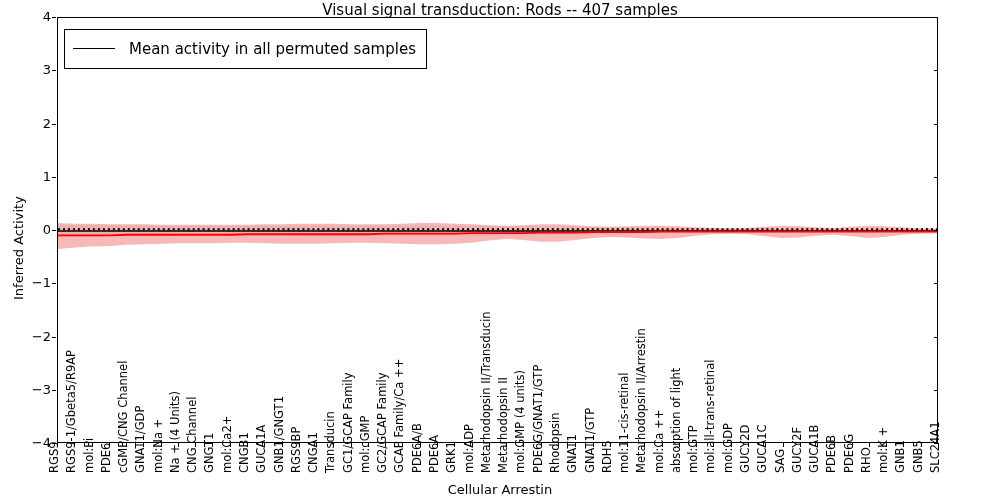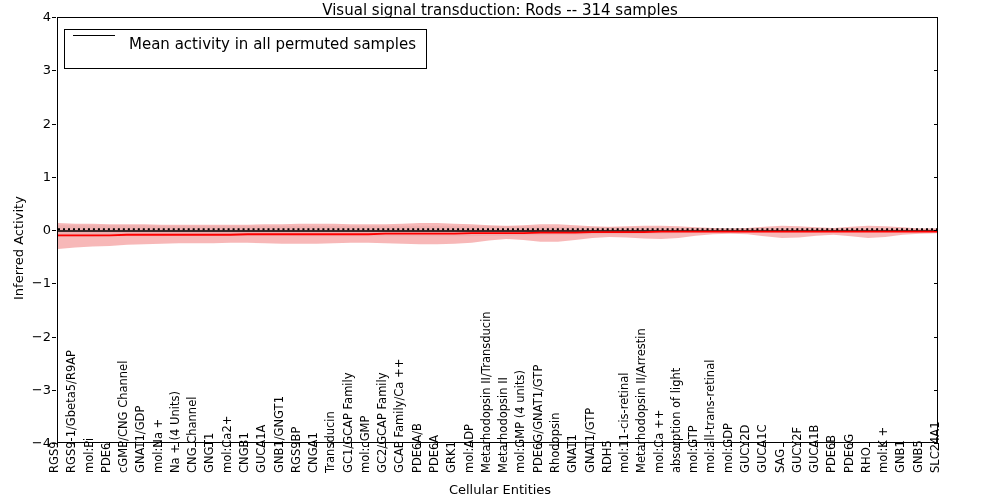--- a/index.html
+++ b/index.html
@@ -49,31 +49,31 @@
     position:absolute;left:0;top:482px;width:1000px;text-align:center;
     font-size:13px;color:#000;
   }
 
   
   .legend{
     position:absolute;left:64px;top:29px;
     border:1px solid #000;background:#fff;
     padding:5px 10px 6px 8px;
   }
-  .legrow{display:flex;height:27px;}
+  .legrow{display:flex;align-items:center;height:27px;}
   .legline{width:42px;height:0;border-top:1.6px solid #000;margin-right:14px;}
   .legline.red{border-top-color:#ff0000;}
   .legtext{font-size:15px;color:#000;white-space:nowrap;}
 </style>
 </head>
 <body>
 
 <div id="root">
 
-  <div class="title">Visual signal transduction: Rods -- 314 samples</div>
+  <div class="title">Visual signal transduction: Rods -- 407 samples</div>
 
   <div class="plotframe">
     <svg class="svgwrap" id="plot-svg" viewBox="0 0 881 426" preserveAspectRatio="none">
         <path d="M0.00,208.21 L17.27,208.21 L34.55,208.21 L51.82,208.21 L69.10,208.21 L86.37,208.21 L103.65,208.74 L120.92,208.74 L138.20,208.74 L155.47,208.74 L172.75,208.74 L190.02,208.74 L207.29,208.74 L224.57,208.74 L241.84,208.74 L259.12,208.74 L276.39,208.74 L293.67,208.74 L310.94,208.74 L328.22,208.74 L345.49,208.74 L362.76,208.74 L380.04,208.74 L397.31,208.74 L414.59,208.74 L431.86,208.74 L449.14,209.27 L466.41,209.27 L483.69,209.27 L500.96,209.81 L518.24,209.81 L535.51,209.81 L552.78,210.34 L570.06,210.34 L587.33,210.34 L604.61,210.34 L621.88,210.87 L639.16,210.87 L656.43,210.87 L673.71,210.87 L690.98,210.87 L708.25,210.87 L725.53,210.87 L742.80,210.87 L760.08,211.40 L777.35,211.40 L794.63,211.40 L811.90,211.40 L829.18,211.40 L846.45,211.40 L863.73,211.40 L881.00,211.40 L881.00,215.13 L863.73,215.13 L846.45,215.13 L829.18,215.13 L811.90,215.13 L794.63,215.13 L777.35,215.13 L760.08,215.66 L742.80,215.66 L725.53,215.66 L708.25,215.66 L690.98,215.66 L673.71,215.66 L656.43,215.66 L639.16,216.19 L621.88,216.19 L604.61,216.73 L587.33,216.73 L570.06,217.26 L552.78,217.26 L535.51,217.26 L518.24,217.79 L500.96,217.79 L483.69,218.33 L466.41,218.33 L449.14,218.86 L431.86,218.86 L414.59,219.39 L397.31,219.39 L380.04,219.39 L362.76,219.39 L345.49,219.39 L328.22,219.39 L310.94,219.39 L293.67,219.39 L276.39,219.39 L259.12,219.39 L241.84,219.39 L224.57,218.86 L207.29,218.86 L190.02,218.86 L172.75,218.86 L155.47,218.86 L138.20,218.86 L120.92,218.86 L103.65,219.39 L86.37,219.39 L69.10,219.39 L51.82,219.39 L34.55,219.92 L17.27,219.92 L0.00,219.92 Z" fill="#d9d9d9" fill-opacity="0.95" stroke="none"></path>
         <path d="M0.00,206.08 L17.27,206.61 L34.55,206.61 L51.82,207.14 L69.10,207.14 L86.37,207.14 L103.65,207.68 L120.92,207.68 L138.20,207.68 L155.47,207.68 L172.75,207.68 L190.02,207.68 L207.29,207.14 L224.57,207.14 L241.84,206.61 L259.12,206.61 L276.39,206.61 L293.67,207.14 L310.94,207.14 L328.22,207.14 L345.49,206.61 L362.76,206.08 L380.04,206.08 L397.31,206.61 L414.59,207.14 L431.86,208.21 L449.14,208.74 L466.41,208.21 L483.69,207.14 L500.96,207.14 L518.24,208.21 L535.51,209.27 L552.78,209.81 L570.06,209.27 L587.33,208.74 L604.61,208.74 L621.88,209.27 L639.16,210.34 L656.43,210.87 L673.71,211.40 L690.98,210.87 L708.25,209.81 L725.53,208.74 L742.80,209.27 L760.08,210.34 L777.35,210.87 L794.63,209.81 L811.90,208.74 L829.18,209.27 L846.45,210.34 L863.73,211.40 L881.00,211.40 L881.00,216.19 L863.73,216.73 L846.45,217.79 L829.18,219.92 L811.90,220.99 L794.63,219.39 L777.35,217.79 L760.08,218.86 L742.80,220.46 L725.53,220.99 L708.25,219.39 L690.98,217.26 L673.71,216.73 L656.43,217.26 L639.16,218.86 L621.88,220.99 L604.61,222.05 L587.33,221.52 L570.06,220.46 L552.78,219.92 L535.51,220.99 L518.24,223.12 L500.96,224.72 L483.69,224.72 L466.41,223.12 L449.14,222.05 L431.86,223.65 L414.59,225.78 L397.31,226.84 L380.04,227.38 L362.76,227.38 L345.49,226.84 L328.22,226.31 L310.94,225.78 L293.67,225.78 L276.39,226.31 L259.12,226.84 L241.84,226.84 L224.57,226.84 L207.29,226.31 L190.02,225.78 L172.75,225.78 L155.47,226.31 L138.20,226.31 L120.92,226.31 L103.65,226.84 L86.37,227.38 L69.10,227.91 L51.82,228.97 L34.55,229.51 L17.27,230.57 L0.00,232.17 Z" fill="#f4a0a0" fill-opacity="0.75" stroke="none"></path>
         <path d="M0.00,214.06 L17.27,214.06 L34.55,214.06 L51.82,214.06 L69.10,214.06 L86.37,214.06 L103.65,214.06 L120.92,214.06 L138.20,214.06 L155.47,214.06 L172.75,214.06 L190.02,214.06 L207.29,214.06 L224.57,214.06 L241.84,214.06 L259.12,214.06 L276.39,214.06 L293.67,214.06 L310.94,214.06 L328.22,214.06 L345.49,214.06 L362.76,214.06 L380.04,214.06 L397.31,214.06 L414.59,214.06 L431.86,214.06 L449.14,214.06 L466.41,214.06 L483.69,214.06 L500.96,214.06 L518.24,214.06 L535.51,214.06 L552.78,214.06 L570.06,214.06 L587.33,214.06 L604.61,214.06 L621.88,214.06 L639.16,214.06 L656.43,214.06 L673.71,214.06 L690.98,214.06 L708.25,214.06 L725.53,214.06 L742.80,214.06 L760.08,214.06 L777.35,214.06 L794.63,214.06 L811.90,214.06 L829.18,214.06 L846.45,214.06 L863.73,214.06 L881.00,214.06 " fill="none" stroke="#000000" stroke-width="1.6"></path>
         <path d="M0.00,218.33 L17.27,218.33 L34.55,218.33 L51.82,218.33 L69.10,217.79 L86.37,217.79 L103.65,217.79 L120.92,217.79 L138.20,217.79 L155.47,217.79 L172.75,217.79 L190.02,217.26 L207.29,217.26 L224.57,217.26 L241.84,217.26 L259.12,217.26 L276.39,217.26 L293.67,217.26 L310.94,217.26 L328.22,216.73 L345.49,216.73 L362.76,216.73 L380.04,216.73 L397.31,216.73 L414.59,216.19 L431.86,216.19 L449.14,216.19 L466.41,216.19 L483.69,215.66 L500.96,215.66 L518.24,215.66 L535.51,215.13 L552.78,215.13 L570.06,215.13 L587.33,215.13 L604.61,214.60 L621.88,214.60 L639.16,214.60 L656.43,214.60 L673.71,214.60 L690.98,214.60 L708.25,214.60 L725.53,214.60 L742.80,214.60 L760.08,214.60 L777.35,214.60 L794.63,214.60 L811.90,214.60 L829.18,214.60 L846.45,214.60 L863.73,214.60 L881.00,214.60 " fill="none" stroke="#ff0000" stroke-width="1.8"></path>
         <path d="M0.00,212.20 L17.27,212.20 L34.55,212.20 L51.82,212.20 L69.10,212.20 L86.37,212.20 L103.65,212.20 L120.92,212.20 L138.20,212.20 L155.47,212.20 L172.75,212.20 L190.02,212.20 L207.29,212.20 L224.57,212.20 L241.84,212.20 L259.12,212.20 L276.39,212.20 L293.67,212.20 L310.94,212.20 L328.22,212.20 L345.49,212.20 L362.76,212.20 L380.04,212.20 L397.31,212.20 L414.59,212.20 L431.86,212.20 L449.14,212.20 L466.41,212.20 L483.69,212.20 L500.96,212.20 L518.24,212.20 L535.51,212.20 L552.78,212.20 L570.06,212.20 L587.33,212.20 L604.61,212.20 L621.88,212.20 L639.16,212.20 L656.43,212.20 L673.71,212.20 L690.98,212.20 L708.25,212.20 L725.53,212.20 L742.80,212.20 L760.08,212.20 L777.35,212.20 L794.63,212.20 L811.90,212.20 L829.18,212.20 L846.45,212.20 L863.73,212.20 L881.00,212.20 " fill="none" stroke="#000000" stroke-width="1.9" stroke-dasharray="2,3"></path>
       </svg>
   </div>
@@ -208,21 +208,21 @@
       <div class="xlab" style="left: 815.902px; bottom: 27px;">RHO</div>
       <div class="xtickmark" style="left: 829.176px; top: 143px;"></div>
       <div class="xlab" style="left: 833.176px; bottom: 27px;">mol:K +</div>
       <div class="xtickmark" style="left: 846.451px; top: 143px;"></div>
       <div class="xlab" style="left: 850.451px; bottom: 27px;">GNB1</div>
       <div class="xtickmark" style="left: 863.725px; top: 143px;"></div>
       <div class="xlab" style="left: 867.725px; bottom: 27px;">GNB5</div>
       <div class="xtickmark" style="left: 881px; top: 143px;"></div>
       <div class="xlab" style="left: 885px; bottom: 27px;">SLC24A1</div>
     </div>
-  <div class="xaxis-title">Cellular Entities</div>
+  <div class="xaxis-title">Cellular Arrestin</div>
 
   <div class="legend">
     <div class="legrow">
       <span class="legline"></span>
       <span class="legtext">Mean activity in all permuted samples</span>
     </div>
   </div>
 
 </div>
 

